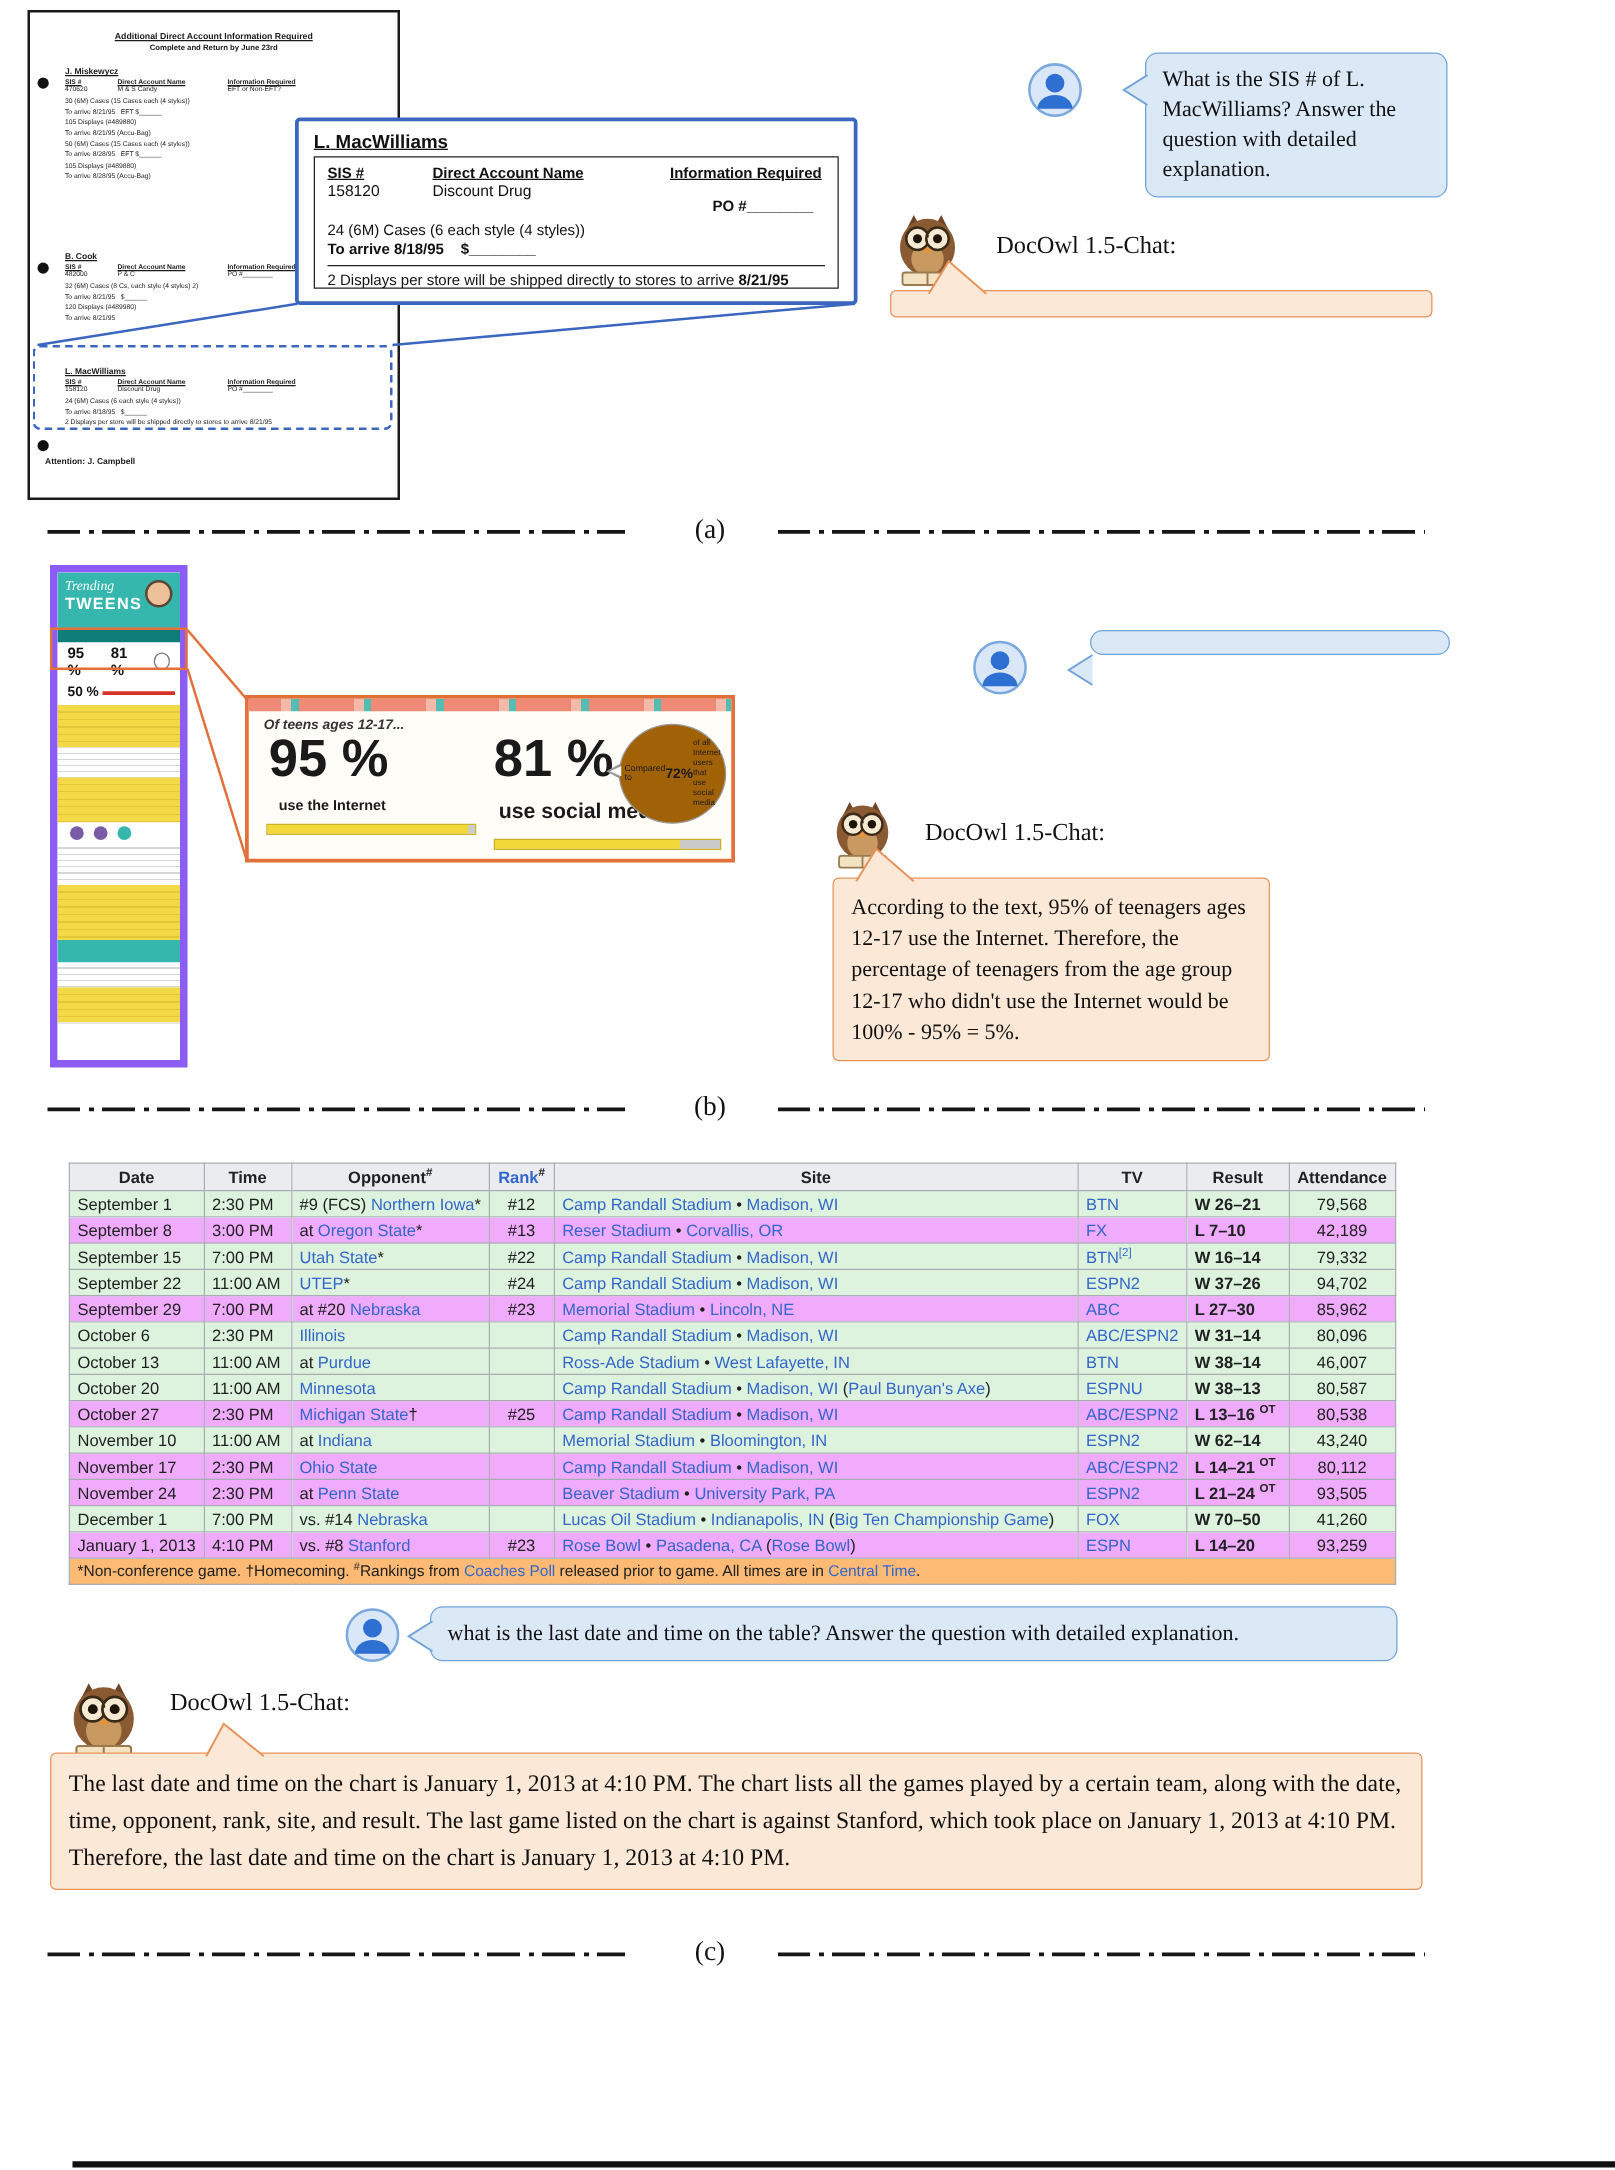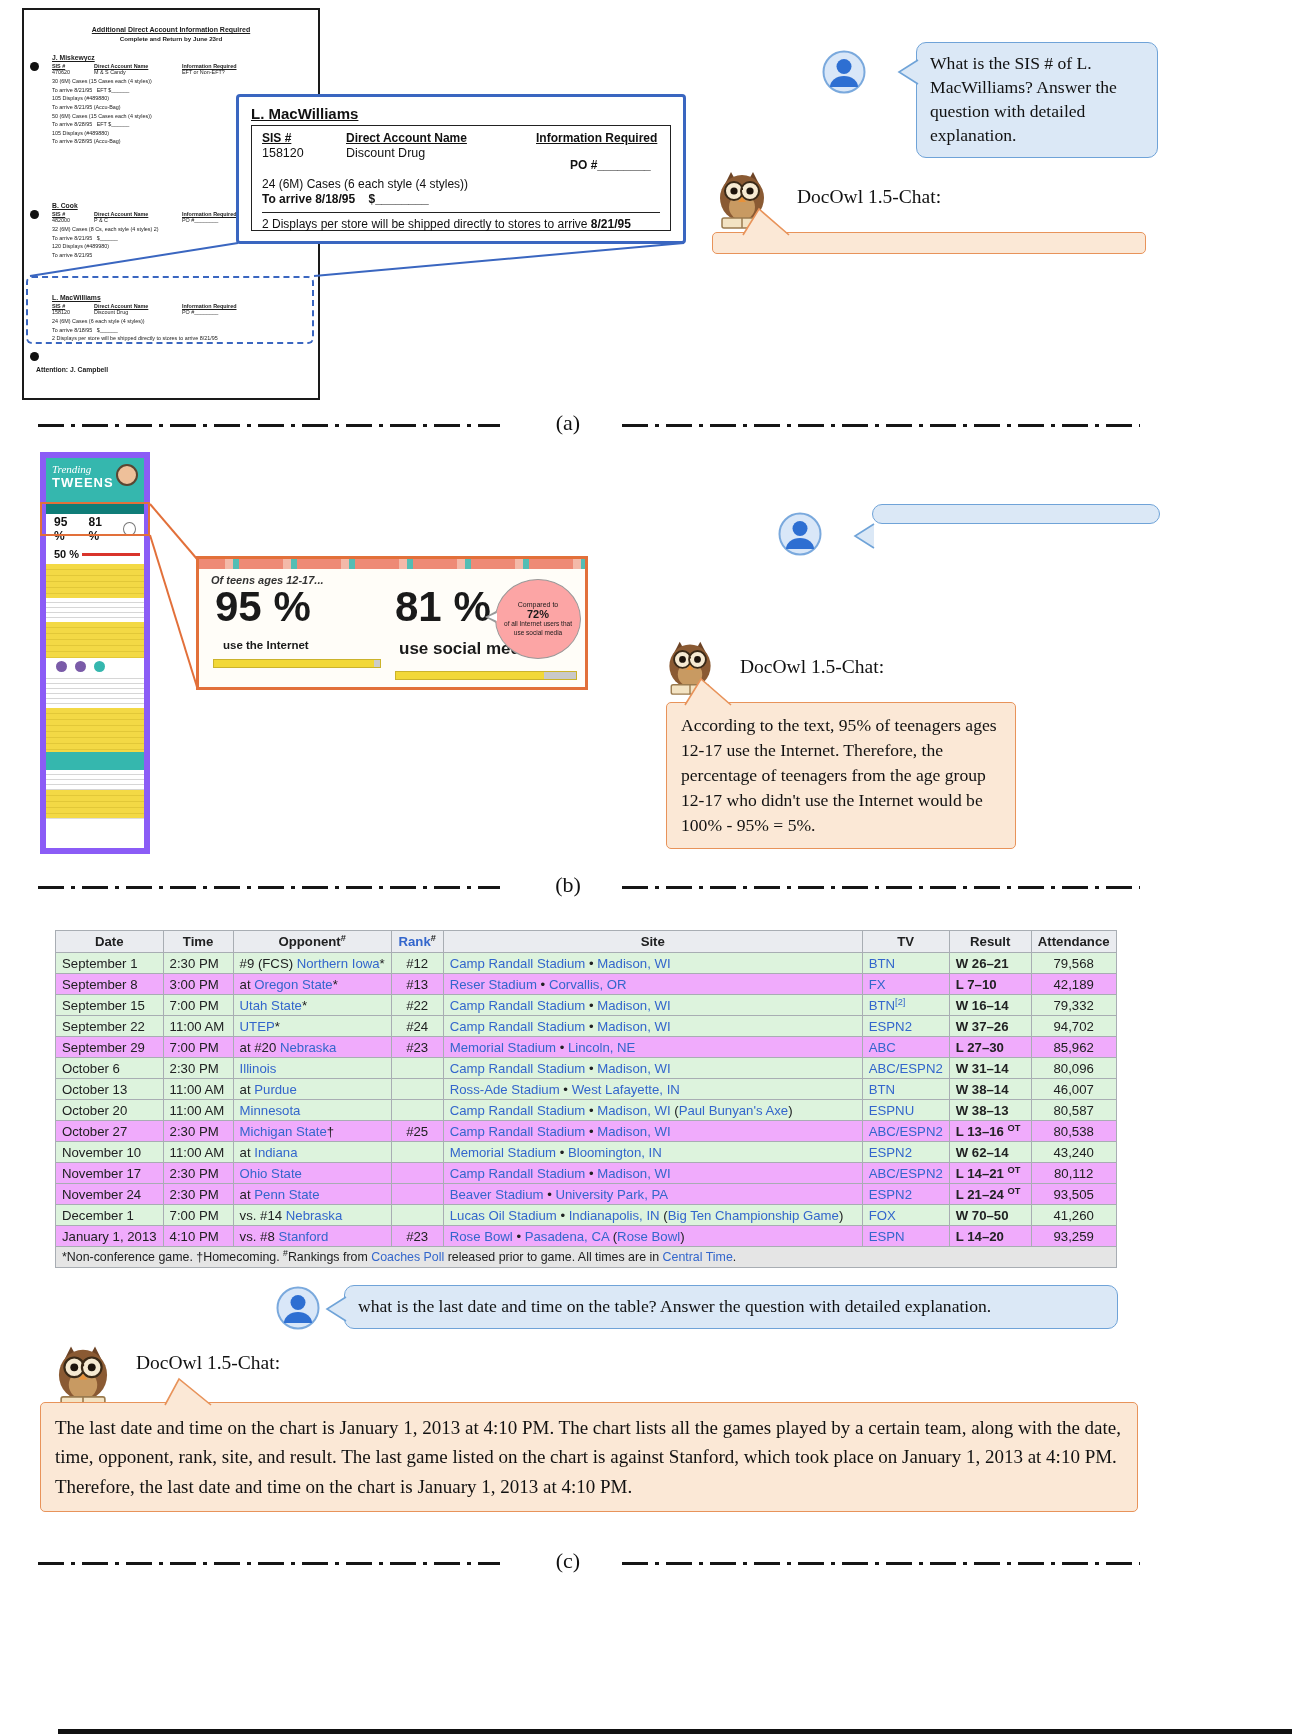--- a/index.html
+++ b/index.html
@@ -93,40 +93,40 @@
   .zb-intro{position:absolute;left:12px;top:15px;font-size:11px;font-weight:bold;font-style:italic;color:#333;}
   .zb-v1{position:absolute;left:16px;top:24px;font-size:42px;font-weight:bold;}
   .zb-l1{position:absolute;left:24px;top:80px;font-size:11.5px;font-weight:bold;}
   .zb-bar1{position:absolute;left:14px;top:100px;width:168px;height:9px;border:1px solid #cbb32c;
            background:linear-gradient(90deg,#f2d838 0 160px,#cccccc 160px);}
   .zb-v2{position:absolute;left:196px;top:24px;font-size:42px;font-weight:bold;}
   .zb-l2{position:absolute;left:200px;top:80px;font-size:17px;font-weight:bold;}
   .zb-bar2{position:absolute;left:196px;top:112px;width:182px;height:9px;border:1px solid #cbb32c;
            background:linear-gradient(90deg,#f2d838 0 148px,#c9c9c9 148px);}
   .zb-callout{position:absolute;left:296px;top:20px;width:86px;height:80px;border-radius:50%;
-              border:1.5px solid #999;background:#fca5a5;display:flex;flex-direction:column;align-items:center;
-              justify-content:center;text-align:center;padding:4px;}
+              border:1.5px solid #999;background:#a16207;display:flex;align-items:center;
+              justify-content:center;text-align:left;padding:4px;}
   .zb-co-pre{font-size:7px;} .zb-co-val{font-size:11px;font-weight:bold;} .zb-co-post{font-size:6.5px;line-height:1.25;}
   .zb-co-t1{position:absolute;left:286px;top:52px;width:0;height:0;border-top:6px solid transparent;
             border-bottom:6px solid transparent;border-right:11px solid #999;}
   .zb-co-t2{position:absolute;left:289px;top:54px;width:0;height:0;border-top:4px solid transparent;
             border-bottom:4px solid transparent;border-right:9px solid #fff;z-index:1;}
 
   
   #table-c{left:55px;top:930px;z-index:2;}
   table.sched{border-collapse:collapse;font-family:"Liberation Sans",sans-serif;font-size:13.2px;color:#202122;
               table-layout:fixed;}
   .sched th,.sched td{border:1px solid #a8adb3;padding:2px 6px;white-space:nowrap;overflow:hidden;height:21px;}
   .sched th{background:#eaecf0;font-weight:bold;text-align:center;padding:3px 6px;}
   .sched tr.win td{background:#ddf3dd;}
   .sched tr.loss td{background:#f0abfc;}
   .sched .lnk{color:#3366cc;}
   .sched td.res{font-weight:bold;}
   .sched td.ctr,.sched td.att{text-align:center;}
-  .sched tfoot td{background:#e5e5e5;font-size:12.4px;text-align:left;padding:3px 6px;white-space:normal;}
+  .sched tfoot td{background:#fdba74;font-size:12.4px;text-align:left;padding:3px 6px;white-space:normal;}
   sup{font-size:0.7em;vertical-align:super;line-height:0;}
 </style>
 </head>
 <body>
 
 <div id="canvas">
 
   <svg class="overlay">
     <line x1="30" y1="276" x2="238" y2="243" stroke="#3a66c0" stroke-width="2"></line>
     <line x1="314" y1="276" x2="684" y2="243" stroke="#3a66c0" stroke-width="2"></line>

